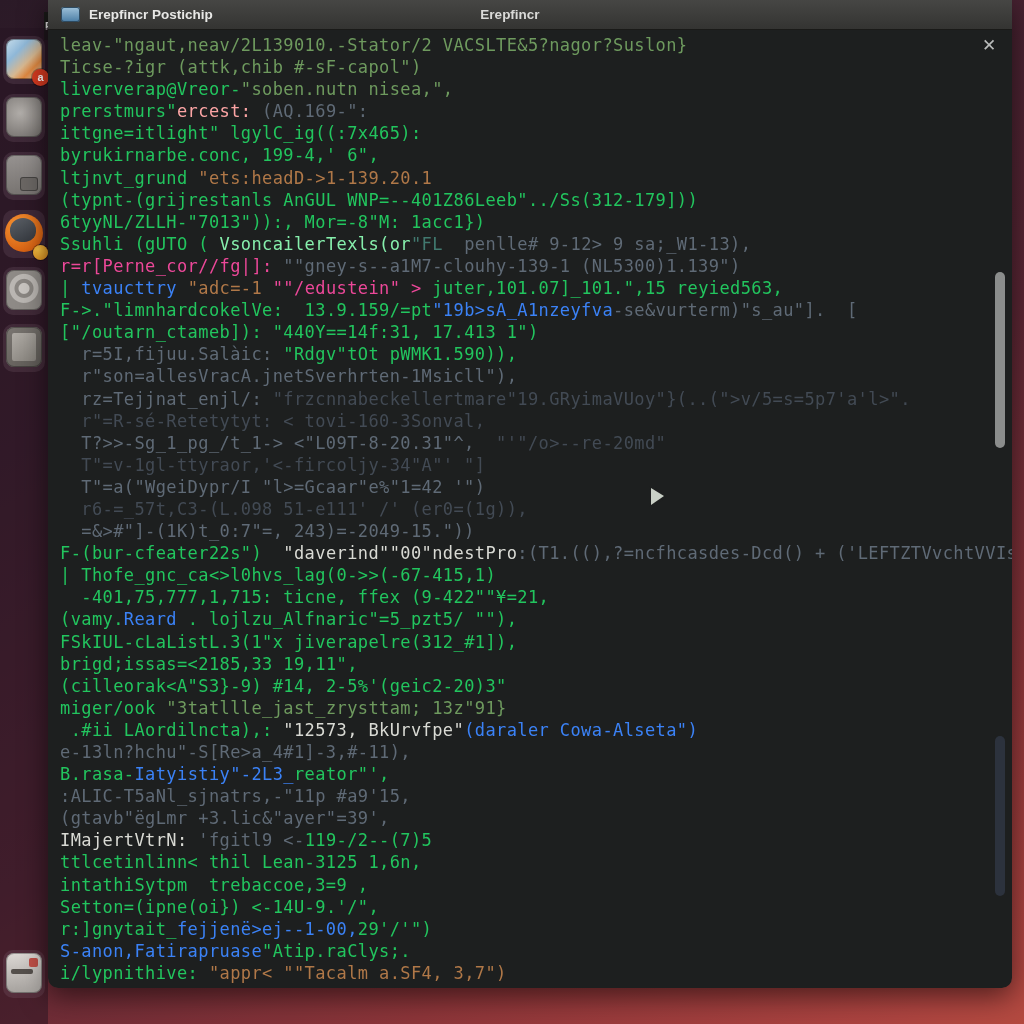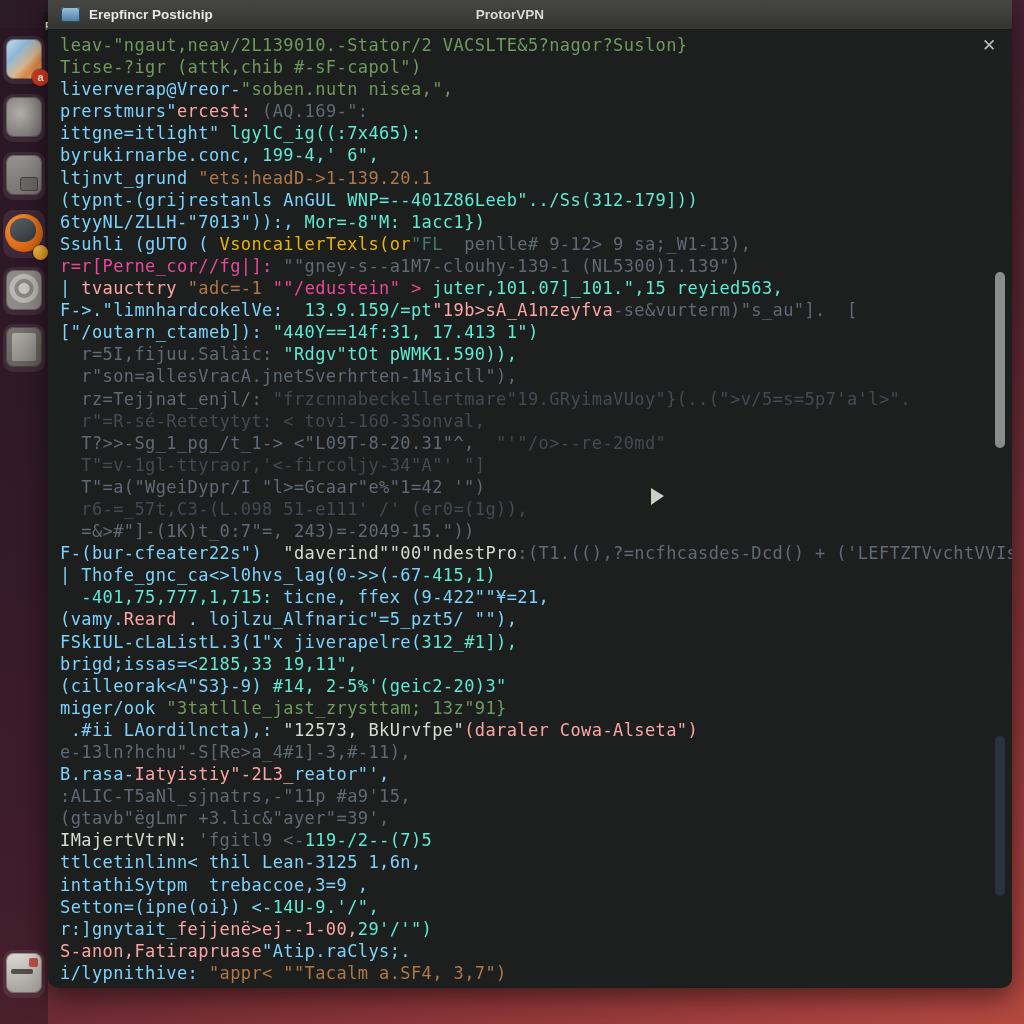--- a/index.html
+++ b/index.html
@@ -53,22 +53,22 @@
   .app-name{position:absolute;left:0;right:40px;text-align:center;
     font:bold 13.5px "Liberation Sans",sans-serif;color:#dadad8;pointer-events:none;}
   .content{position:absolute;top:30px;left:0;right:0;bottom:0;background:#1d1f1f;
     padding:4px 0 0 12px;box-sizing:border-box;}
   .close-btn{position:absolute;top:4px;right:12px;width:22px;height:22px;
     color:#b9bbba;font:17px/22px "DejaVu Sans",sans-serif;text-align:center;cursor:pointer;}
   
   .code{font-size:17px;line-height:22.1px;white-space:pre;letter-spacing:.4px;
     font-family:"DejaVu Sans Mono",monospace;}
   .code-line{height:22.1px;overflow:hidden;}
-  .c-green{color:#6e9a5e}.c-gray{color:#7dd3fc}.c-dim{color:#5f6a76}.c-faint{color:#424a54}
-  .c-blue{color:#5eead4}.c-lblue{color:#eab308}.c-purple{color:#ec4899}.c-red{color:#fca5a5}
+  .c-green{color:#6e9a5e}.c-gray{color:#22c55e}.c-dim{color:#5f6a76}.c-faint{color:#424a54}
+  .c-blue{color:#22c55e}.c-lblue{color:#86efac}.c-purple{color:#ec4899}.c-red{color:#3b82f6}
   .c-orange{color:#b07848}.c-tan{color:#fca5a5}.c-white{color:#d9dad4}.c-teal{color:#41796f}
   
   .sb-thumb{position:absolute;right:7px;width:10px;border-radius:5px;}
   .sb-primary{top:242px;height:176px;background:#8b8d8c;}
   .sb-secondary{top:706px;height:160px;background:#2c323d;}
   
   .cursor{position:absolute;left:651px;top:488px;width:0;height:0;
     border-left:13px solid #c9d0c6;border-top:8px solid transparent;border-bottom:9px solid transparent;
     filter:drop-shadow(0 0 1px #222);}
 </style>
@@ -100,21 +100,21 @@
   </div>
   <div class="dock-item" style="top:922px">
     <div class="glyph icn-printer"></div>
   </div>
 </div>
 
 <div class="window">
   <div class="titlebar">
     <div class="app-icon"></div>
     <div class="win-title">Erepfincr Postichip</div>
-    <div class="app-name">ProtorVPN</div>
+    <div class="app-name">Erepfincr</div>
   </div>
   <div class="content">
     <div class="close-btn">✕</div>
     <div class="code"><div class="code-line"><span class="c-green">leav-"ngaut,neav/2L139010.-Stator/2 VACSLTE&amp;5?nagor?Suslon}</span></div><div class="code-line"><span class="c-green">Ticse-?igr (attk,chib #-sF-capol")</span></div><div class="code-line"><span class="c-gray">liververap@Vreor-</span><span class="c-green">"soben.nutn nisea,",</span></div><div class="code-line"><span class="c-gray">prerstmurs"</span><span class="c-tan">ercest:</span><span class="c-dim"> (AQ.169-":</span></div><div class="code-line"><span class="c-gray">ittgne=itlight" </span><span class="c-blue">lgylC_ig((:7x465):</span></div><div class="code-line"><span class="c-gray">byrukirnarbe.conc, </span><span class="c-blue">199-4,' 6",</span></div><div class="code-line"><span class="c-gray">ltjnvt_grund </span><span class="c-orange">"ets:headD-&gt;1-139.20.1</span></div><div class="code-line"><span class="c-gray">(typnt-(grijrestanls AnGUL </span><span class="c-blue">WNP=--401Z86Leeb"../Ss(312-179]))</span></div><div class="code-line"><span class="c-gray">6tyyNL/ZLLH-"7013")):, </span><span class="c-blue">Mor=-8"M: 1acc1})</span></div><div class="code-line"><span class="c-gray">Ssuhli (gUTO ( </span><span class="c-lblue">VsoncailerTexls(or</span><span class="c-teal">"FL</span><span class="c-dim">  penlle# 9-12&gt; 9 sa;_W1-13),</span></div><div class="code-line"><span class="c-purple">r=r[Perne_cor//fg|]: </span><span class="c-dim">""gney-s--a1M7-clouhy-139-1 (NL5300)1.139")</span></div><div class="code-line"><span class="c-gray">| </span><span class="c-red">tvaucttry </span><span class="c-orange">"adc=-1 </span><span class="c-purple">""/edustein" &gt; </span><span class="c-blue">juter,101.07]_101.",15 reyied563,</span></div><div class="code-line"><span class="c-gray">F-&gt;."limnhardcokelVe:  </span><span class="c-blue">13.9.159/=pt</span><span class="c-red">"19b&gt;sA_A1nzeyfva</span><span class="c-dim">-se&amp;vurterm)"s_au"].  [</span></div><div class="code-line"><span class="c-gray">["/outarn_ctameb]): </span><span class="c-blue">"440Y==14f:31, 17.413 1")</span></div><div class="code-line"><span class="c-dim">  r=5I,fijuu.Salàic: </span><span class="c-blue">"Rdgv"tOt pWMK1.590)),</span></div><div class="code-line"><span class="c-dim">  r"son=allesVracA.jnetSverhrten-1Msicll"),</span></div><div class="code-line"><span class="c-dim">  rz=Tejjnat_enjl/: </span><span class="c-faint">"frzcnnabeckellertmare"19.GRyimaVUoy"}(..("&gt;v/5=s=5p7'a'l&gt;".</span></div><div class="code-line"><span class="c-faint">  r"=R-sé-Retetytyt: &lt; tovi-160-3Sonval,</span></div><div class="code-line"><span class="c-dim">  T?&gt;&gt;-Sg_1_pg_/t_1-&gt; &lt;"L09T-8-20.31"^,</span><span class="c-faint">  "'"/o&gt;--re-20md"</span></div><div class="code-line"><span class="c-faint">  T"=v-1gl-ttyraor,'&lt;-fircoljy-34"A"' "]</span></div><div class="code-line"><span class="c-dim">  T"=a("WgeiDypr/I "l&gt;=Gcaar"e%"1=42 '")</span></div><div class="code-line"><span class="c-faint">  r6-=_57t,C3-(L.098 51-e111' /' (er0=(1g)),</span></div><div class="code-line"><span class="c-dim">  =&amp;&gt;#"]-(1K)t_0:7"=, 243)=-2049-15."))</span></div><div class="code-line"><span class="c-gray">F-(bur-cfeater22s")  </span><span class="c-white">"daverind""00"ndestPro</span><span class="c-dim">:(T1.((),?=ncfhcasdes-Dcd() + ('LEFTZTVvchtVVIset)-R9,8')</span></div><div class="code-line"><span class="c-gray">| Thofe_gnc_ca&lt;&gt;l0hvs_lag(0-&gt;&gt;(-67</span><span class="c-blue">-415,1)</span></div><div class="code-line"><span class="c-blue">  -401,75,777,1,715: </span><span class="c-gray">ticne, ffex (9-422""¥=21,</span></div><div class="code-line"><span class="c-gray">(vamy.</span><span class="c-red">Reard</span><span class="c-gray"> . lojlzu_Alfnaric"=5_pzt5/ ""),</span></div><div class="code-line"><span class="c-gray">FSkIUL-cLaListL.3(1"x jiverapelre(</span><span class="c-blue">312_#1]),</span></div><div class="code-line"><span class="c-gray">brigd;issas=&lt;</span><span class="c-blue">2185,33 19,11",</span></div><div class="code-line"><span class="c-gray">(cilleorak&lt;A"S3}-9) </span><span class="c-blue">#14, 2-5%'(geic2-20)3"</span></div><div class="code-line"><span class="c-gray">miger/ook </span><span class="c-green">"3tatllle_jast_zrysttam; 13z"91}</span></div><div class="code-line"><span class="c-gray"> .#ii LAordilncta),: </span><span class="c-white">"12573, BkUrvfpe"</span><span class="c-red">(daraler Cowa-Alseta")</span></div><div class="code-line"><span class="c-dim">e-13ln?hchu"-S[Re&gt;a_4#1]-3,#-11),</span></div><div class="code-line"><span class="c-gray">B.rasa-</span><span class="c-red">Iatyistiy"-2L3_</span><span class="c-gray">reator"',</span></div><div class="code-line"><span class="c-dim">:ALIC-T5aNl_sjnatrs,-"11p #a9'15,</span></div><div class="code-line"><span class="c-dim">(gtavb"ëgLmr +3.lic&amp;"ayer"=39',</span></div><div class="code-line"><span class="c-white">IMajertVtrN: </span><span class="c-dim">'fgitl9 &lt;-</span><span class="c-blue">119-/2--(7)5</span></div><div class="code-line"><span class="c-gray">ttlcetinlinn&lt; thil Lean-3125 1,6n,</span></div><div class="code-line"><span class="c-gray">intathiSytpm  trebaccoe,3=9 ,</span></div><div class="code-line"><span class="c-gray">Setton=(ipne(oi}) &lt;-</span><span class="c-blue">14U-9.'/",</span></div><div class="code-line"><span class="c-gray">r:]gnytait_</span><span class="c-red">fejjenë&gt;ej--1-00,</span><span class="c-blue">29'/'")</span></div><div class="code-line"><span class="c-red">S-anon,Fatirapruase</span><span class="c-gray">"Atip.raClys;.</span></div><div class="code-line"><span class="c-gray">i/lypnithive: </span><span class="c-orange">"appr&lt; ""Tacalm a.SF4, 3,7")</span></div></div>
     <div class="sb-thumb sb-primary"></div>
     <div class="sb-thumb sb-secondary"></div>
   </div>
 </div>
 
 <div class="cursor"></div>

